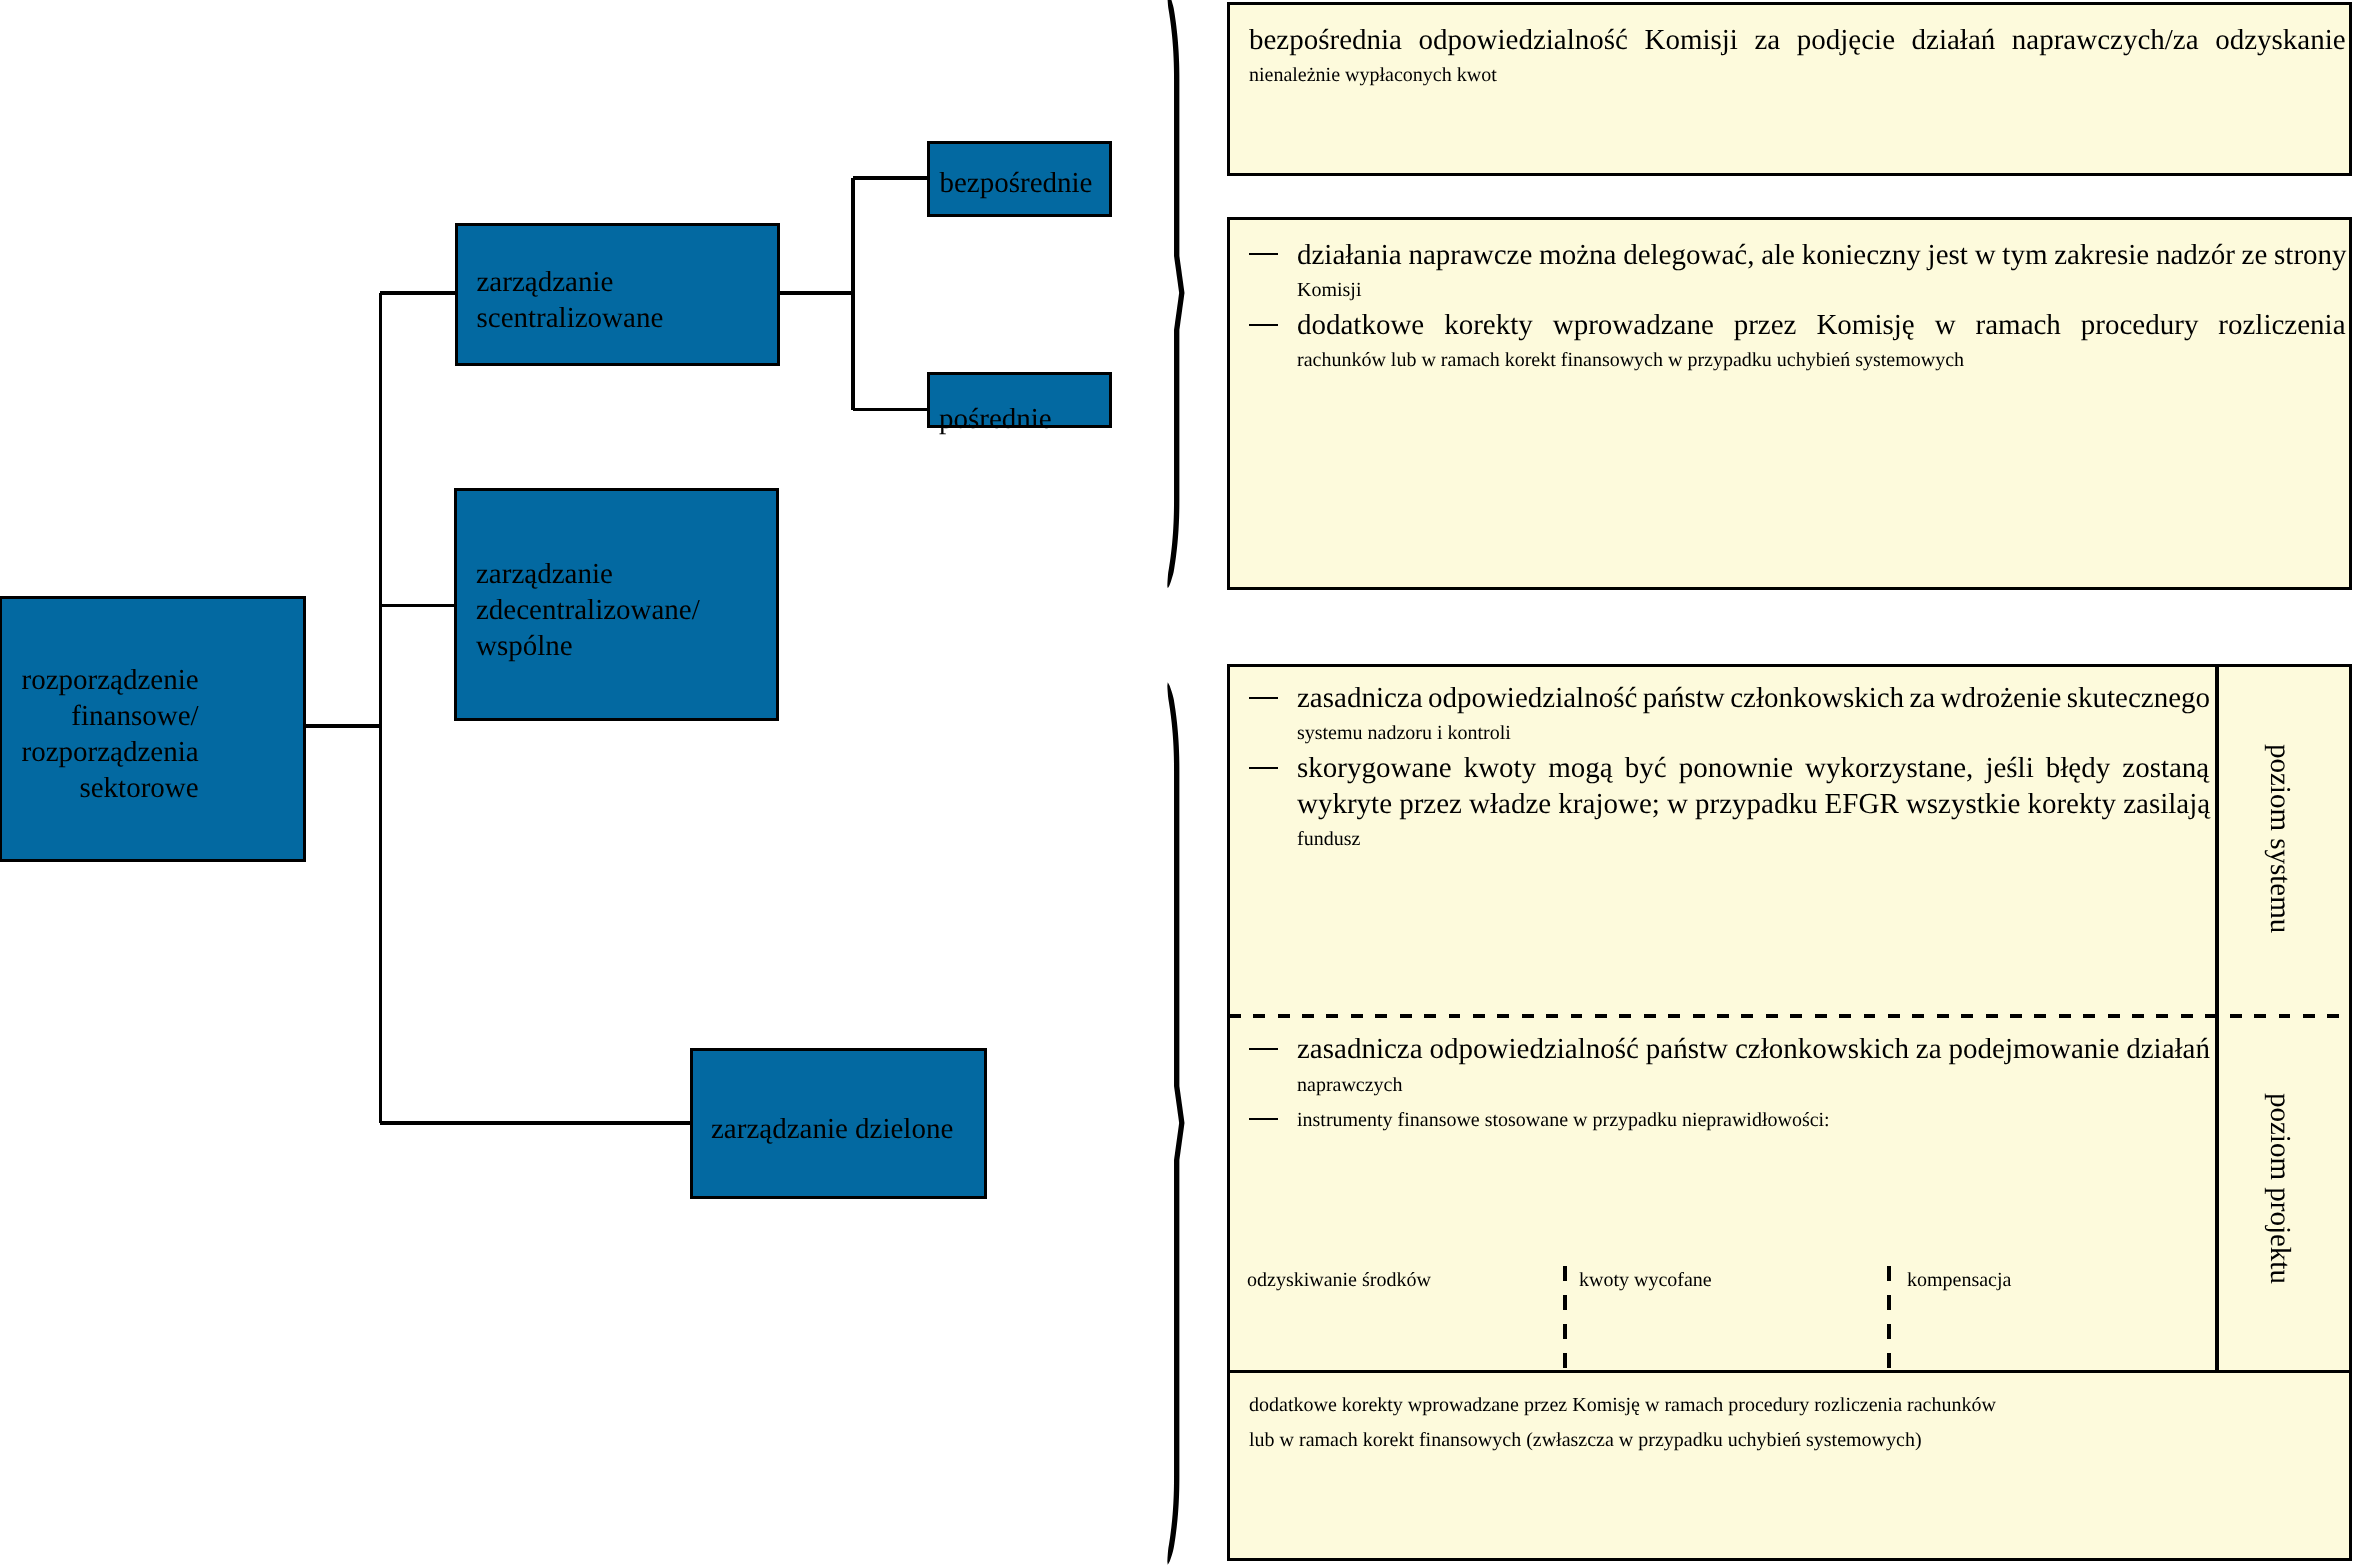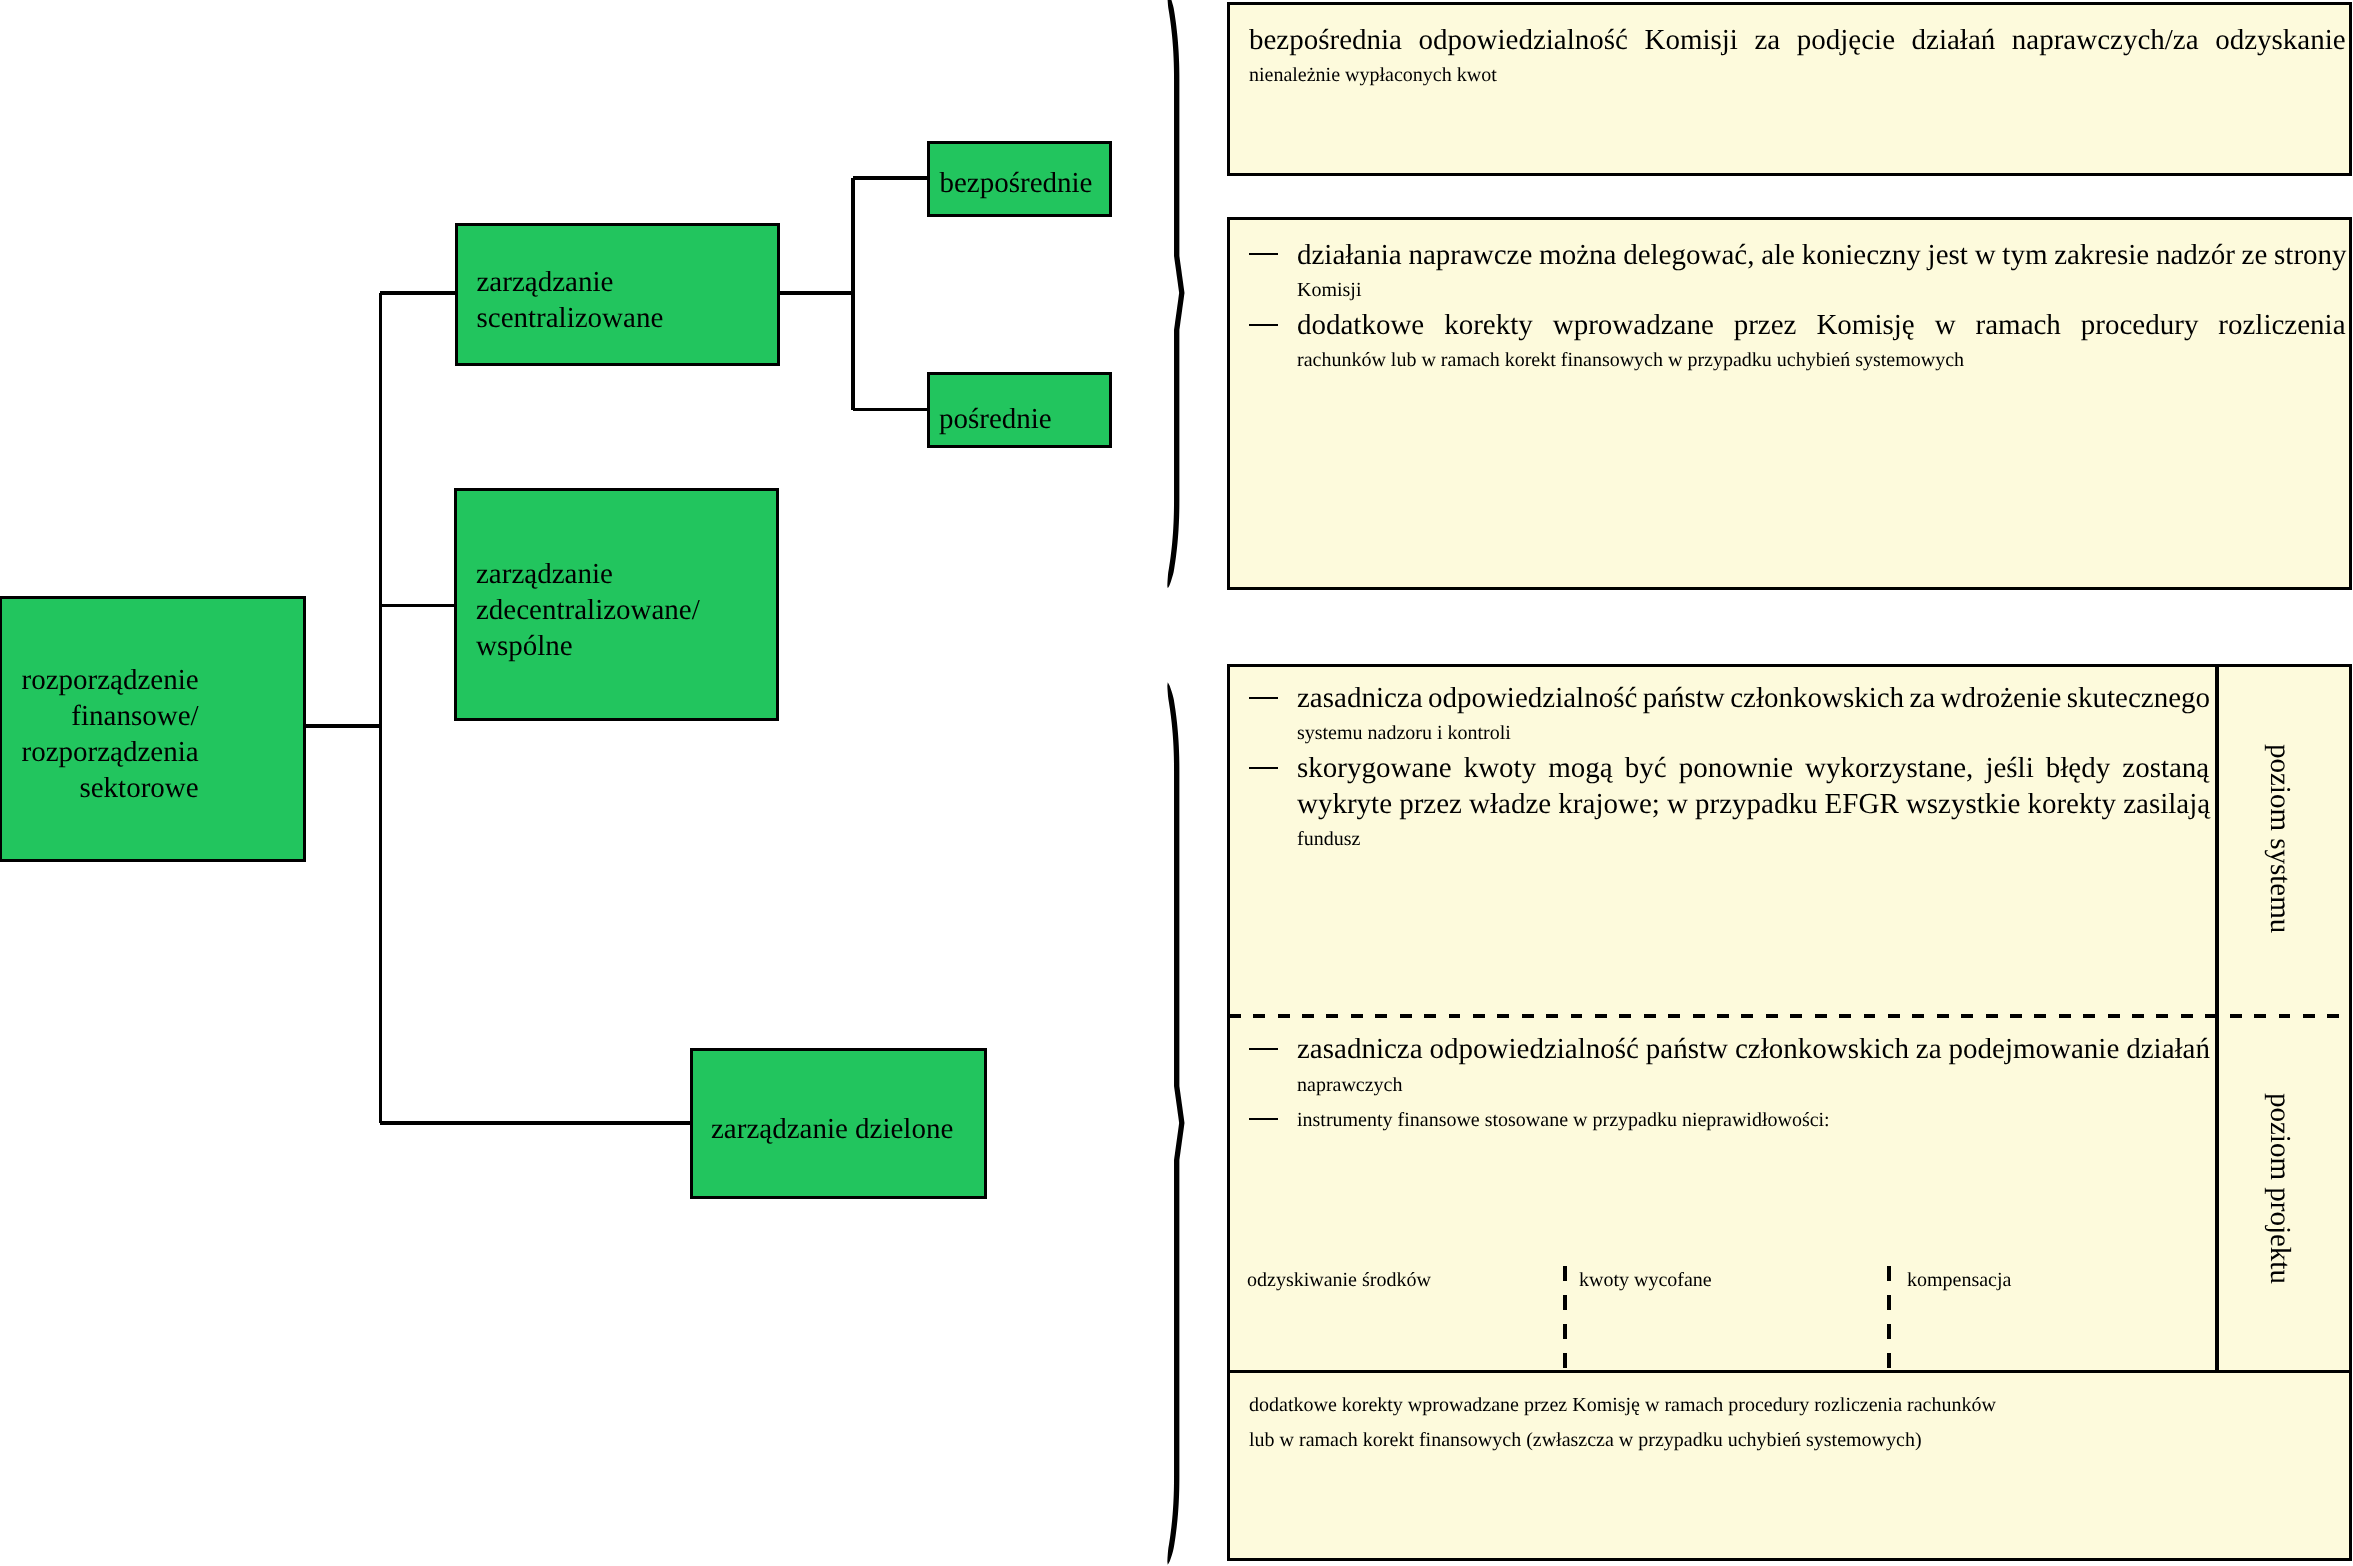--- a/index.html
+++ b/index.html
@@ -3,21 +3,21 @@
 <meta charset="utf-8">
 <title>Schemat zarzadzania srodkami UE</title>
 <style>
   html,body{margin:0;padding:0;background:#ffffff;}
   body{width:2354px;height:1566px;position:relative;overflow:hidden;
        font-family:"Liberation Serif", serif;color:#000;
        -webkit-font-smoothing:antialiased;text-rendering:geometricPrecision;}
   .stage{position:absolute;left:0;top:0;width:2354px;height:1566px;}
 
   .box{position:absolute;box-sizing:border-box;border:3px solid #000;}
-  .blue{background:#22c55e;}
+  .blue{background:#0369a1;}
   .yellow{background:#fdfadc;}
 
   .btxt{text-rendering:geometricPrecision;position:absolute;font-size:29px;line-height:36px;white-space:pre-line;}
 
   svg.lines{position:absolute;left:0;top:0;width:2354px;height:1566px;pointer-events:none;}
 
   
   .tline{text-rendering:geometricPrecision;position:absolute;font-size:20px;line-height:36px;height:36px;
          white-space:nowrap;}
   .jline{text-rendering:geometricPrecision;position:absolute;font-size:29px;line-height:36px;height:36px;
@@ -55,21 +55,21 @@
 
   <div class="box blue" style="left:455px;top:223px;width:325px;height:143px;">
     <div class="btxt" style="left:18.5px;top:38px;">zarządzanie
 scentralizowane</div>
   </div>
 
   <div class="box blue" style="left:927px;top:141px;width:185px;height:76px;">
     <div class="btxt" style="left:9.5px;top:21.4px;">bezpośrednie</div>
   </div>
 
-  <div class="box blue" style="left:927px;top:372px;width:185px;height:76px;font-family:Liberation Serif, serif;">
+  <div class="box blue" style="left:927px;top:372px;width:185px;height:56px;font-family:Liberation Serif, serif;">
     <div class="btxt" style="left:9px;top:26px;">pośrednie</div>
   </div>
 
   <div class="box blue" style="left:454px;top:488px;width:325px;height:233px;">
     <div class="btxt" style="left:19px;top:65px;">zarządzanie
 zdecentralizowane/
 wspólne</div>
   </div>
 
   <div class="box blue" style="left:690px;top:1048px;width:297px;height:151px;">

